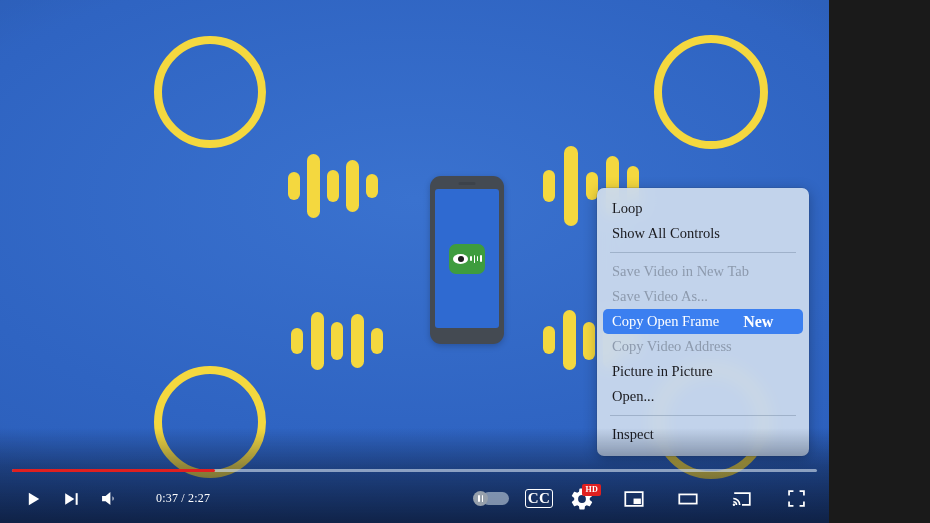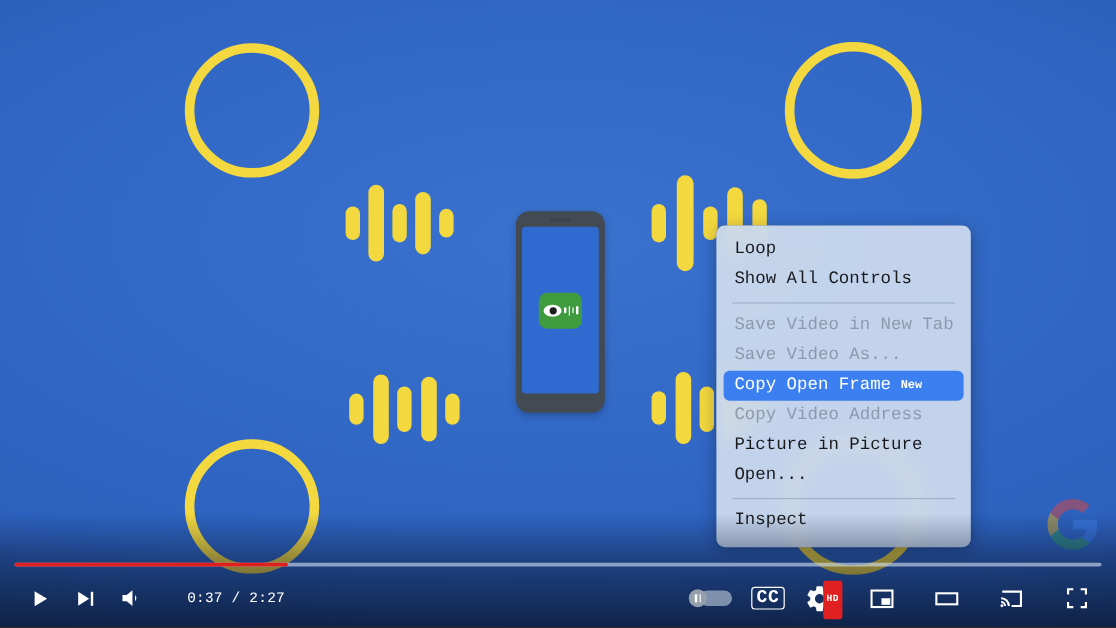--- a/index.html
+++ b/index.html
@@ -2,24 +2,24 @@
 <html><head>
 <meta charset="utf-8">
 <style>
   html, body {
     margin: 0;
     padding: 0;
     background: #1a1a1a;
   }
   #stage {
     position: relative;
-    width: 930px;
+    width: 829px;
     height: 523px;
     overflow: hidden;
-    font-family: Liberation Mono, monospace;
+    font-family: Liberation Serif, serif;
     background: #a16207;
     user-select: none;
   }
 
   
   .video-bg {
     position: absolute;
     inset: 0;
     background:
       radial-gradient(140% 110% at 50% 38%, #3a72cf 0%, #2f64c2 42%, #2a5cb6 72%, #244f9e 100%);
@@ -134,22 +134,22 @@
     white-space: nowrap;
     display: flex;
     align-items: center;
   }
   .menu-item.disabled { color: #8d9aad; }
   .menu-item.selected {
     background: #3b7ff0;
     color: #ffffff;
   }
   .menu-badge {
-    margin-left: 8px;
-    font-size: 10px;
+    margin-left: 24px;
+    font-size: 16px;
     font-weight: bold;
     color: #ffffff;
   }
   .menu-sep {
     height: 1px;
     background: rgba(110, 130, 155, 0.42);
     margin: 6px 13px 6px 13px;
   }
 
   
@@ -265,21 +265,21 @@
   .gear-wrap { position: relative; width: 30px; height: 26px; cursor: pointer; }
   .hd-badge {
     position: absolute;
     right: -2px;
     top: -2px;
     background: #e02020;
     color: #ffffff;
     font-size: 8px;
     font-weight: bold;
     line-height: 1;
-    padding: 12px 3px;
+    padding: 2px 3px;
     border-radius: 2px;
     letter-spacing: 0.3px;
   }
 </style>
 </head>
 <body>
 
 <div id="stage">
 
   <div class="video-bg"></div>

